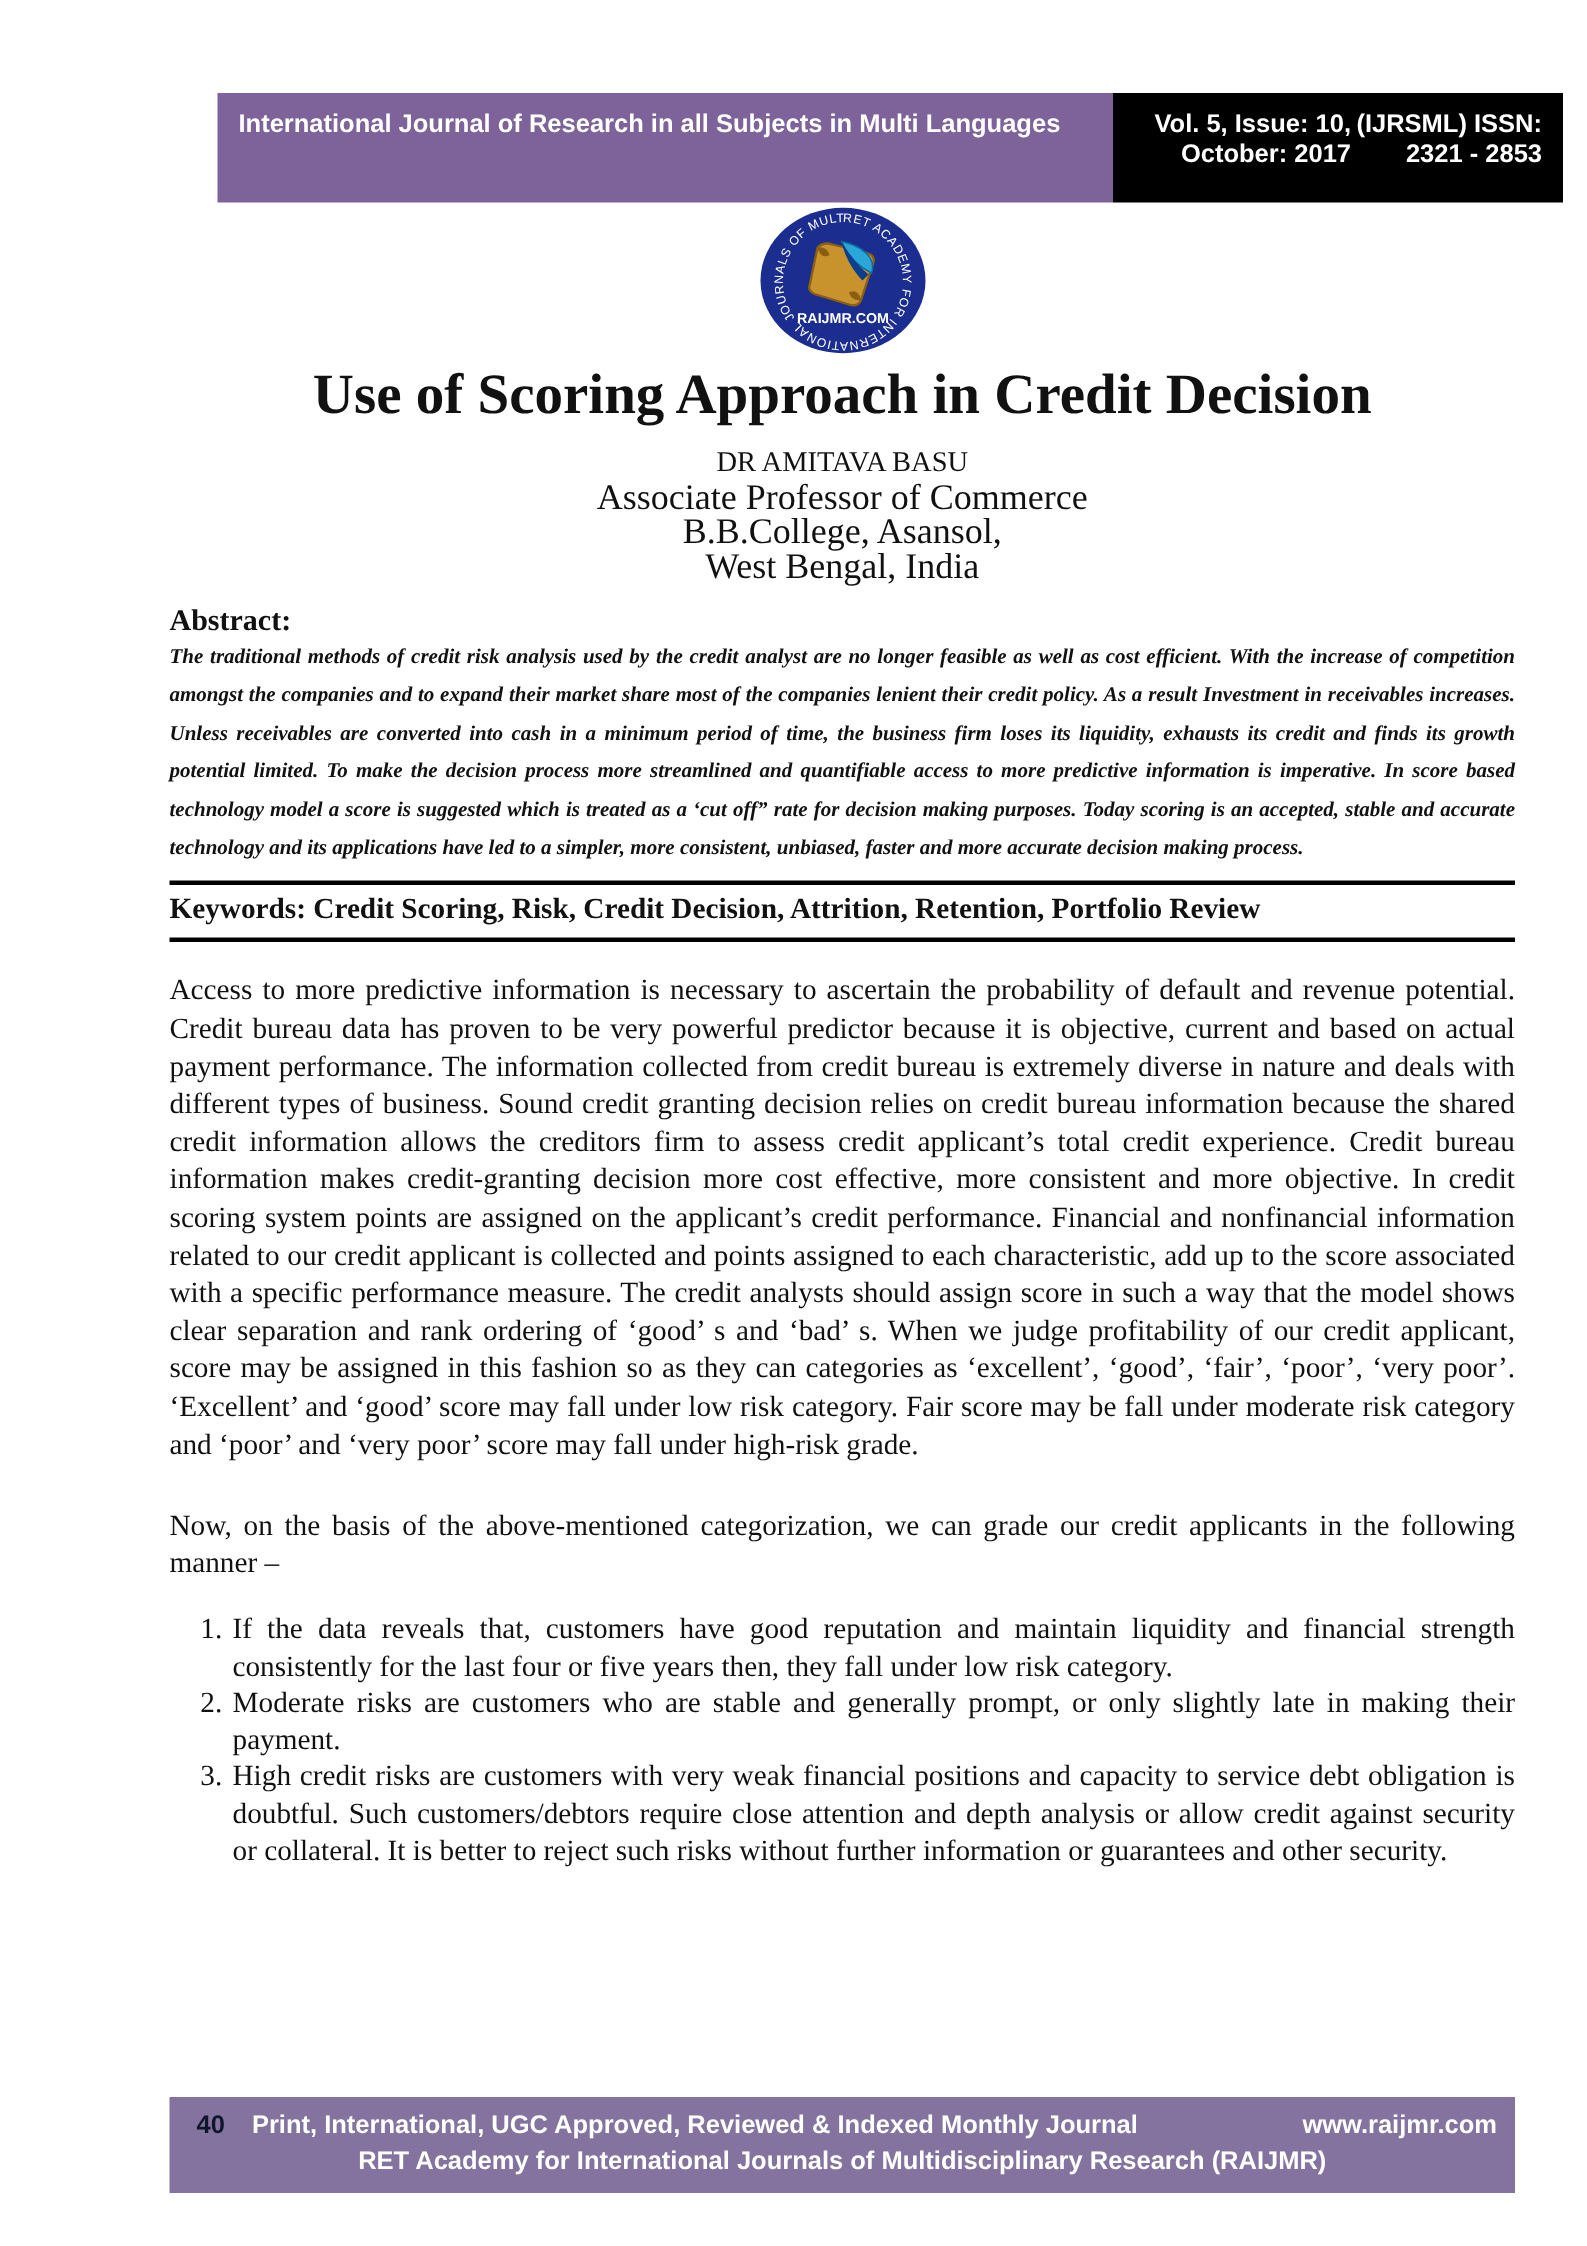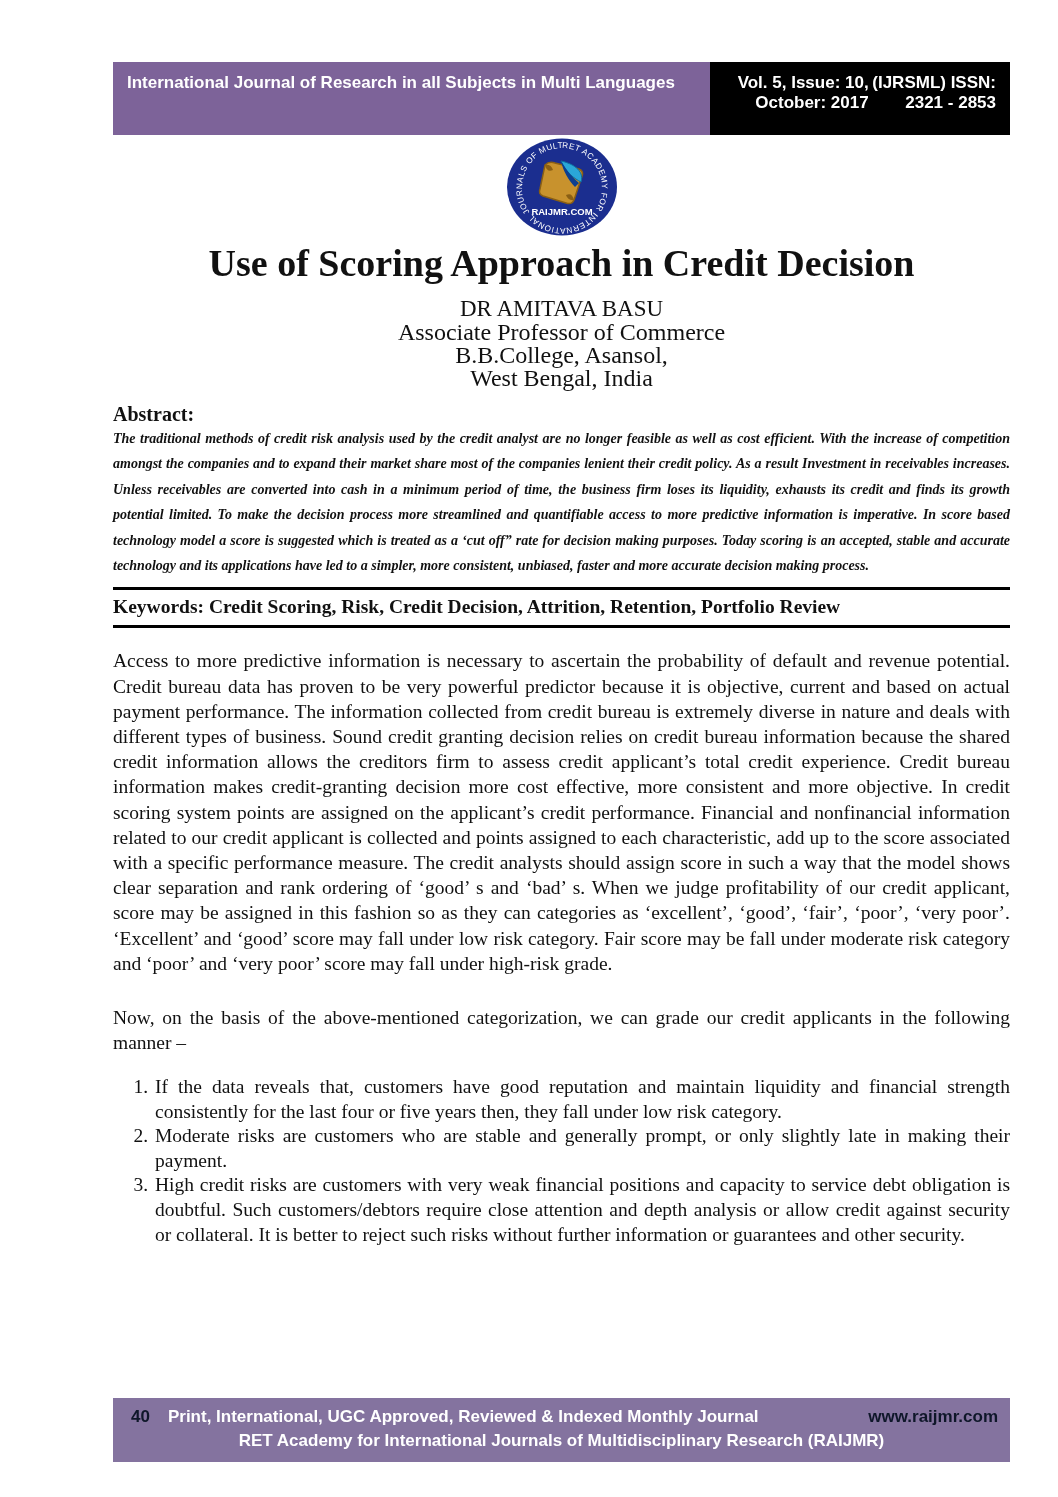--- a/index.html
+++ b/index.html
@@ -12,21 +12,21 @@
     color:#111;
   }
   .page-content {
     position:absolute; left:113px; top:62px; width:897px;
   }
 
   
   .header-bar {
     display:flex; width:100%; height:73px;
     font-family:"Liberation Sans", sans-serif;
-    font-weight:bold; font-size:17px;
+    font-weight:bold; font-size:17px;margin-left:32px;
   }
   .header-left {
     width:597px; background:#7d6399; color:#ffffff;
     box-sizing:border-box; padding:11px 14px;
     display:flex; flex-direction:column; justify-content:space-between;
   }
   .header-right {
     flex:1; background:#000000; color:#ffffff;
     box-sizing:border-box; padding:11px 14px;
     display:flex; flex-direction:row; justify-content:space-between;
@@ -37,21 +37,21 @@
   .logo-wrap { display:flex; justify-content:center; margin-top:2px; height:101px; }
 
   
   .article-title {
     margin-top:6px;
     text-align:center;
     font-size:38px; font-weight:bold;
     line-height:38px;
   }
   .author-block { margin-top:14px; text-align:center; }
-  .author-name { font-size:23px; line-height:25px; }
+  .author-name { font-size:19px; line-height:25px; }
   .author-line { font-size:24px; line-height:23px; }
 
   
   .abstract-label { margin-top:13px; font-size:20px; font-weight:bold; }
   .abstract-text {
     margin-top:0;
     font-size:14px; font-weight:bold; font-style:italic;
     line-height:25.4px;
     text-align:justify;
   }
@@ -83,21 +83,21 @@
     position:absolute; left:113px; top:1398px; width:897px;
     background:#84739f;
     box-sizing:border-box; padding:7px 12px 9px 12px;
     font-family:"Liberation Sans", sans-serif;
     font-weight:bold; font-size:17px; color:#ffffff;
     line-height:24px;
   }
   .footer-line1 { display:flex; align-items:baseline; }
   .footer-page-number { color:#0f172a; margin-left:6px; }
   .footer-journal-info { margin-left:18px; }
-  .footer-website { margin-left:auto; color:#0f172a; }
+  .footer-website { margin-left:auto; color:#ffffff; }
   .footer-line2 { text-align:center; }
 </style>
 </head>
 <body>
 
 <div class="page-content">
 
   <div class="header-bar">
     <div class="header-left">
       <div>International Journal of Research in all Subjects in Multi Languages</div>

